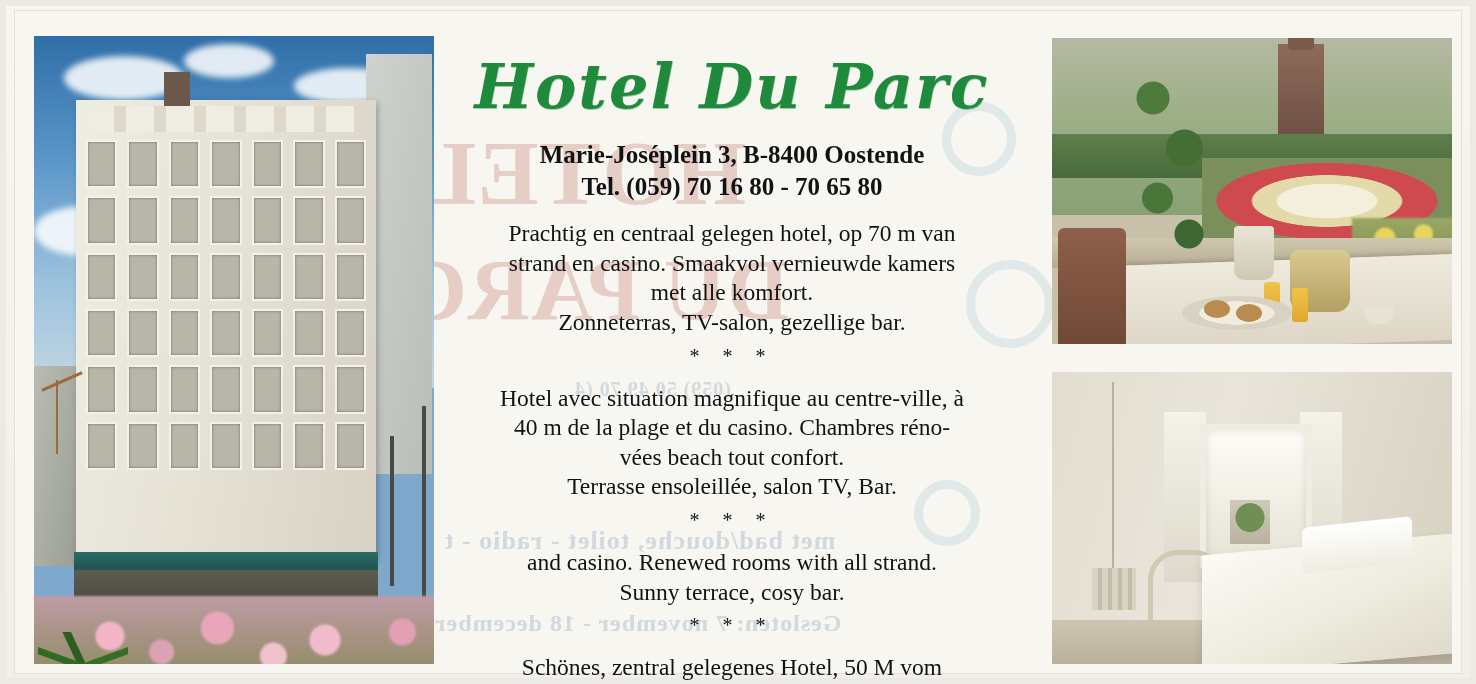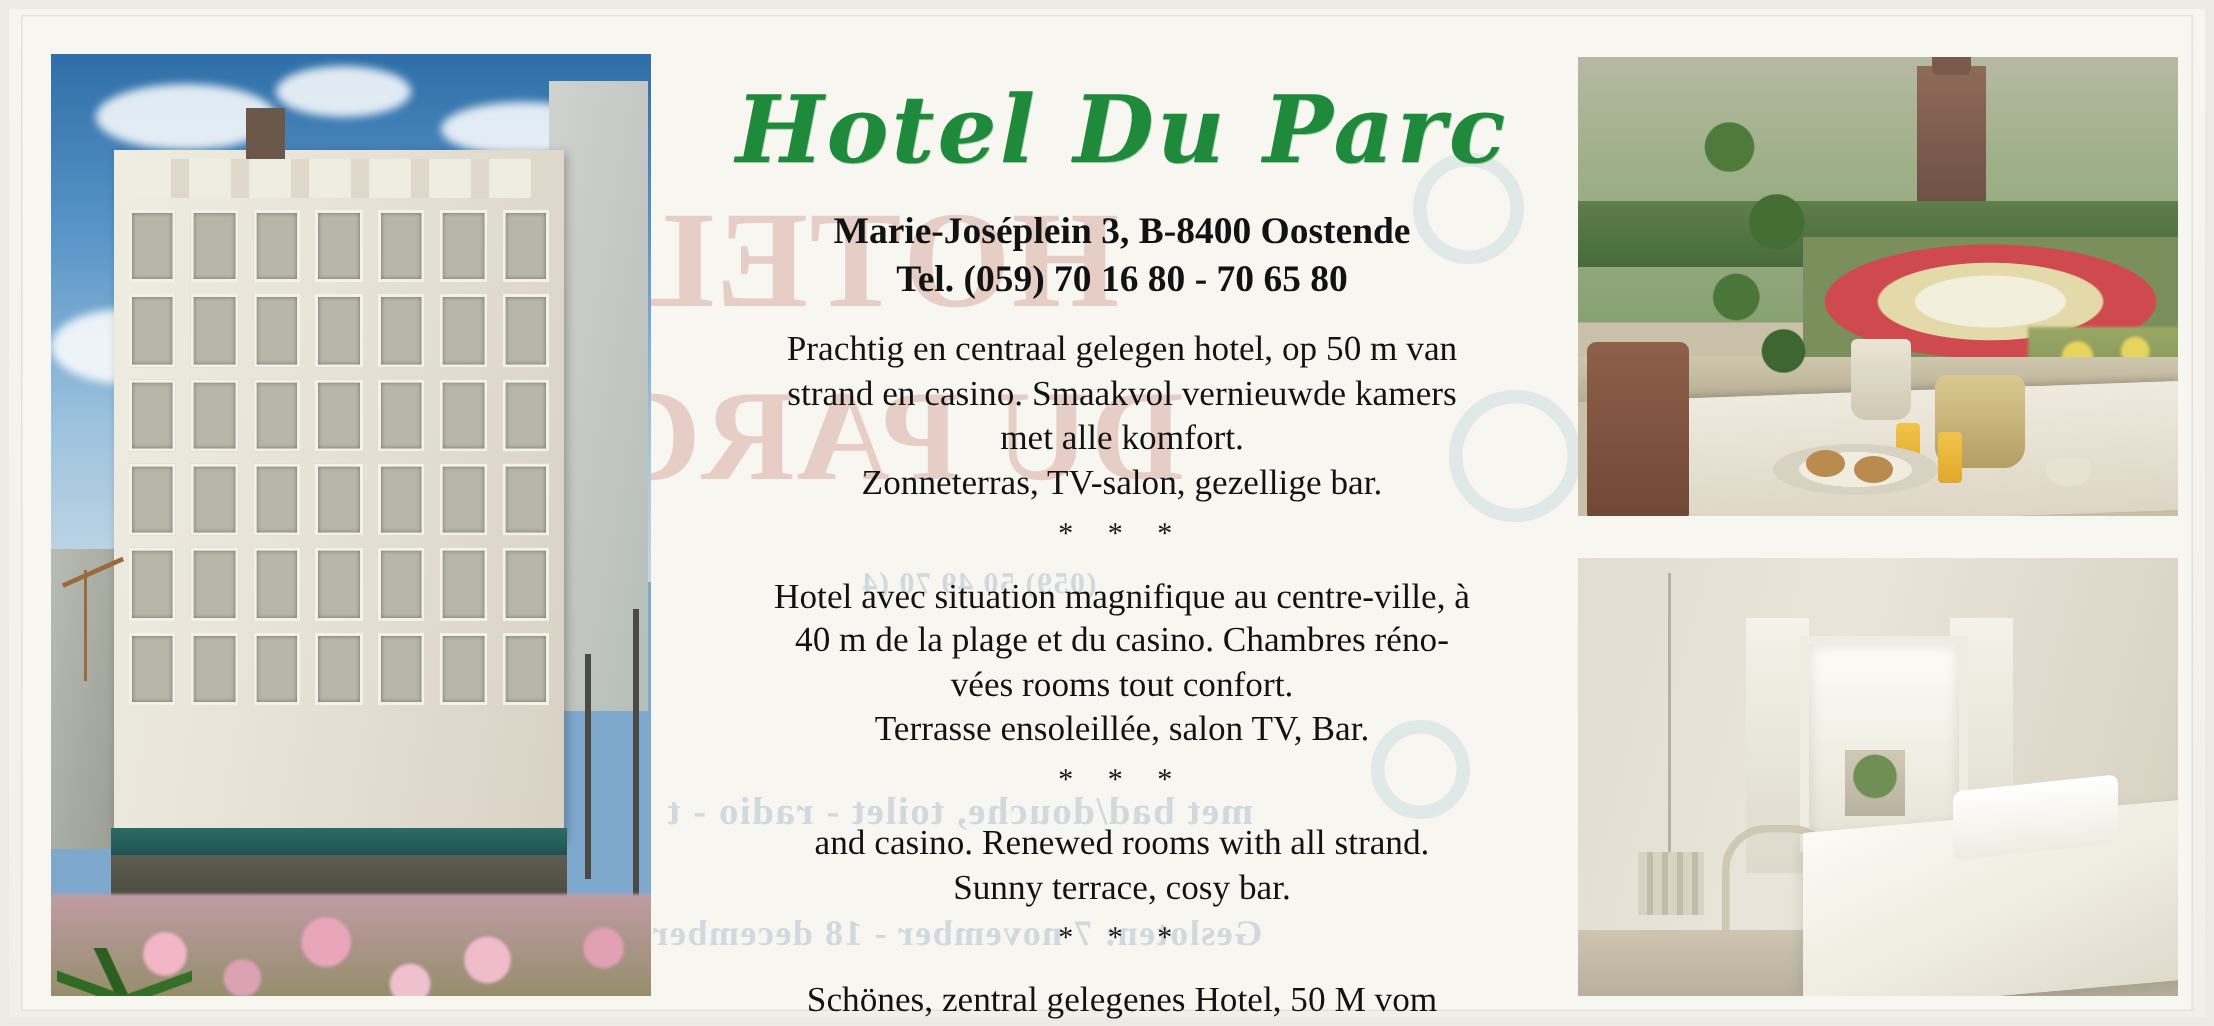--- a/index.html
+++ b/index.html
@@ -335,21 +335,21 @@
     background: #b6b0a0;
   }
   .br-floor {
     position: absolute; left: 0; top: 248px; width: 100%; height: 44px;
     background: linear-gradient(#cdc5b2, #b8b09c);
   }
 
   
   .center {
     position: absolute;
-    left: 444px; top: 26px;
+    left: 428px; top: 26px;
     width: 580px; height: 632px;
     text-align: center;
     color: #121212;
   }
   .hotel-title {
     font-family: "DejaVu Serif", serif;
     font-style: italic;
     font-weight: bold;
     font-size: 62px;
     line-height: 1.05;
@@ -470,31 +470,31 @@
 
     <div class="center">
       <div class="hotel-title">Hotel Du Parc</div>
 
       <div class="addr">
         <div>Marie-Joséplein 3, B-8400 Oostende</div>
         <div>Tel. (059) 70 16 80 - 70 65 80</div>
       </div>
 
       <div class="para">
-        <div>Prachtig en centraal gelegen hotel, op 50 m van</div>
+        <div>Prachtig en centraal gelegen hotel, op 70 m van</div>
         <div>strand en casino. Smaakvol vernieuwde kamers</div>
         <div>met alle komfort.</div>
         <div>Zonneterras, TV-salon, gezellige bar.</div>
       </div>
       <div class="sep">* * *</div>
 
       <div class="para">
         <div>Hotel avec situation magnifique au centre-ville, à</div>
         <div>40 m de la plage et du casino. Chambres réno-</div>
-        <div>vées rooms tout confort.</div>
+        <div>vées beach tout confort.</div>
         <div>Terrasse ensoleillée, salon TV, Bar.</div>
       </div>
       <div class="sep">* * *</div>
 
       <div class="para">
         <div>and casino. Renewed rooms with all strand.</div>
         <div>Sunny terrace, cosy bar.</div>
       </div>
       <div class="sep">* * *</div>
 

